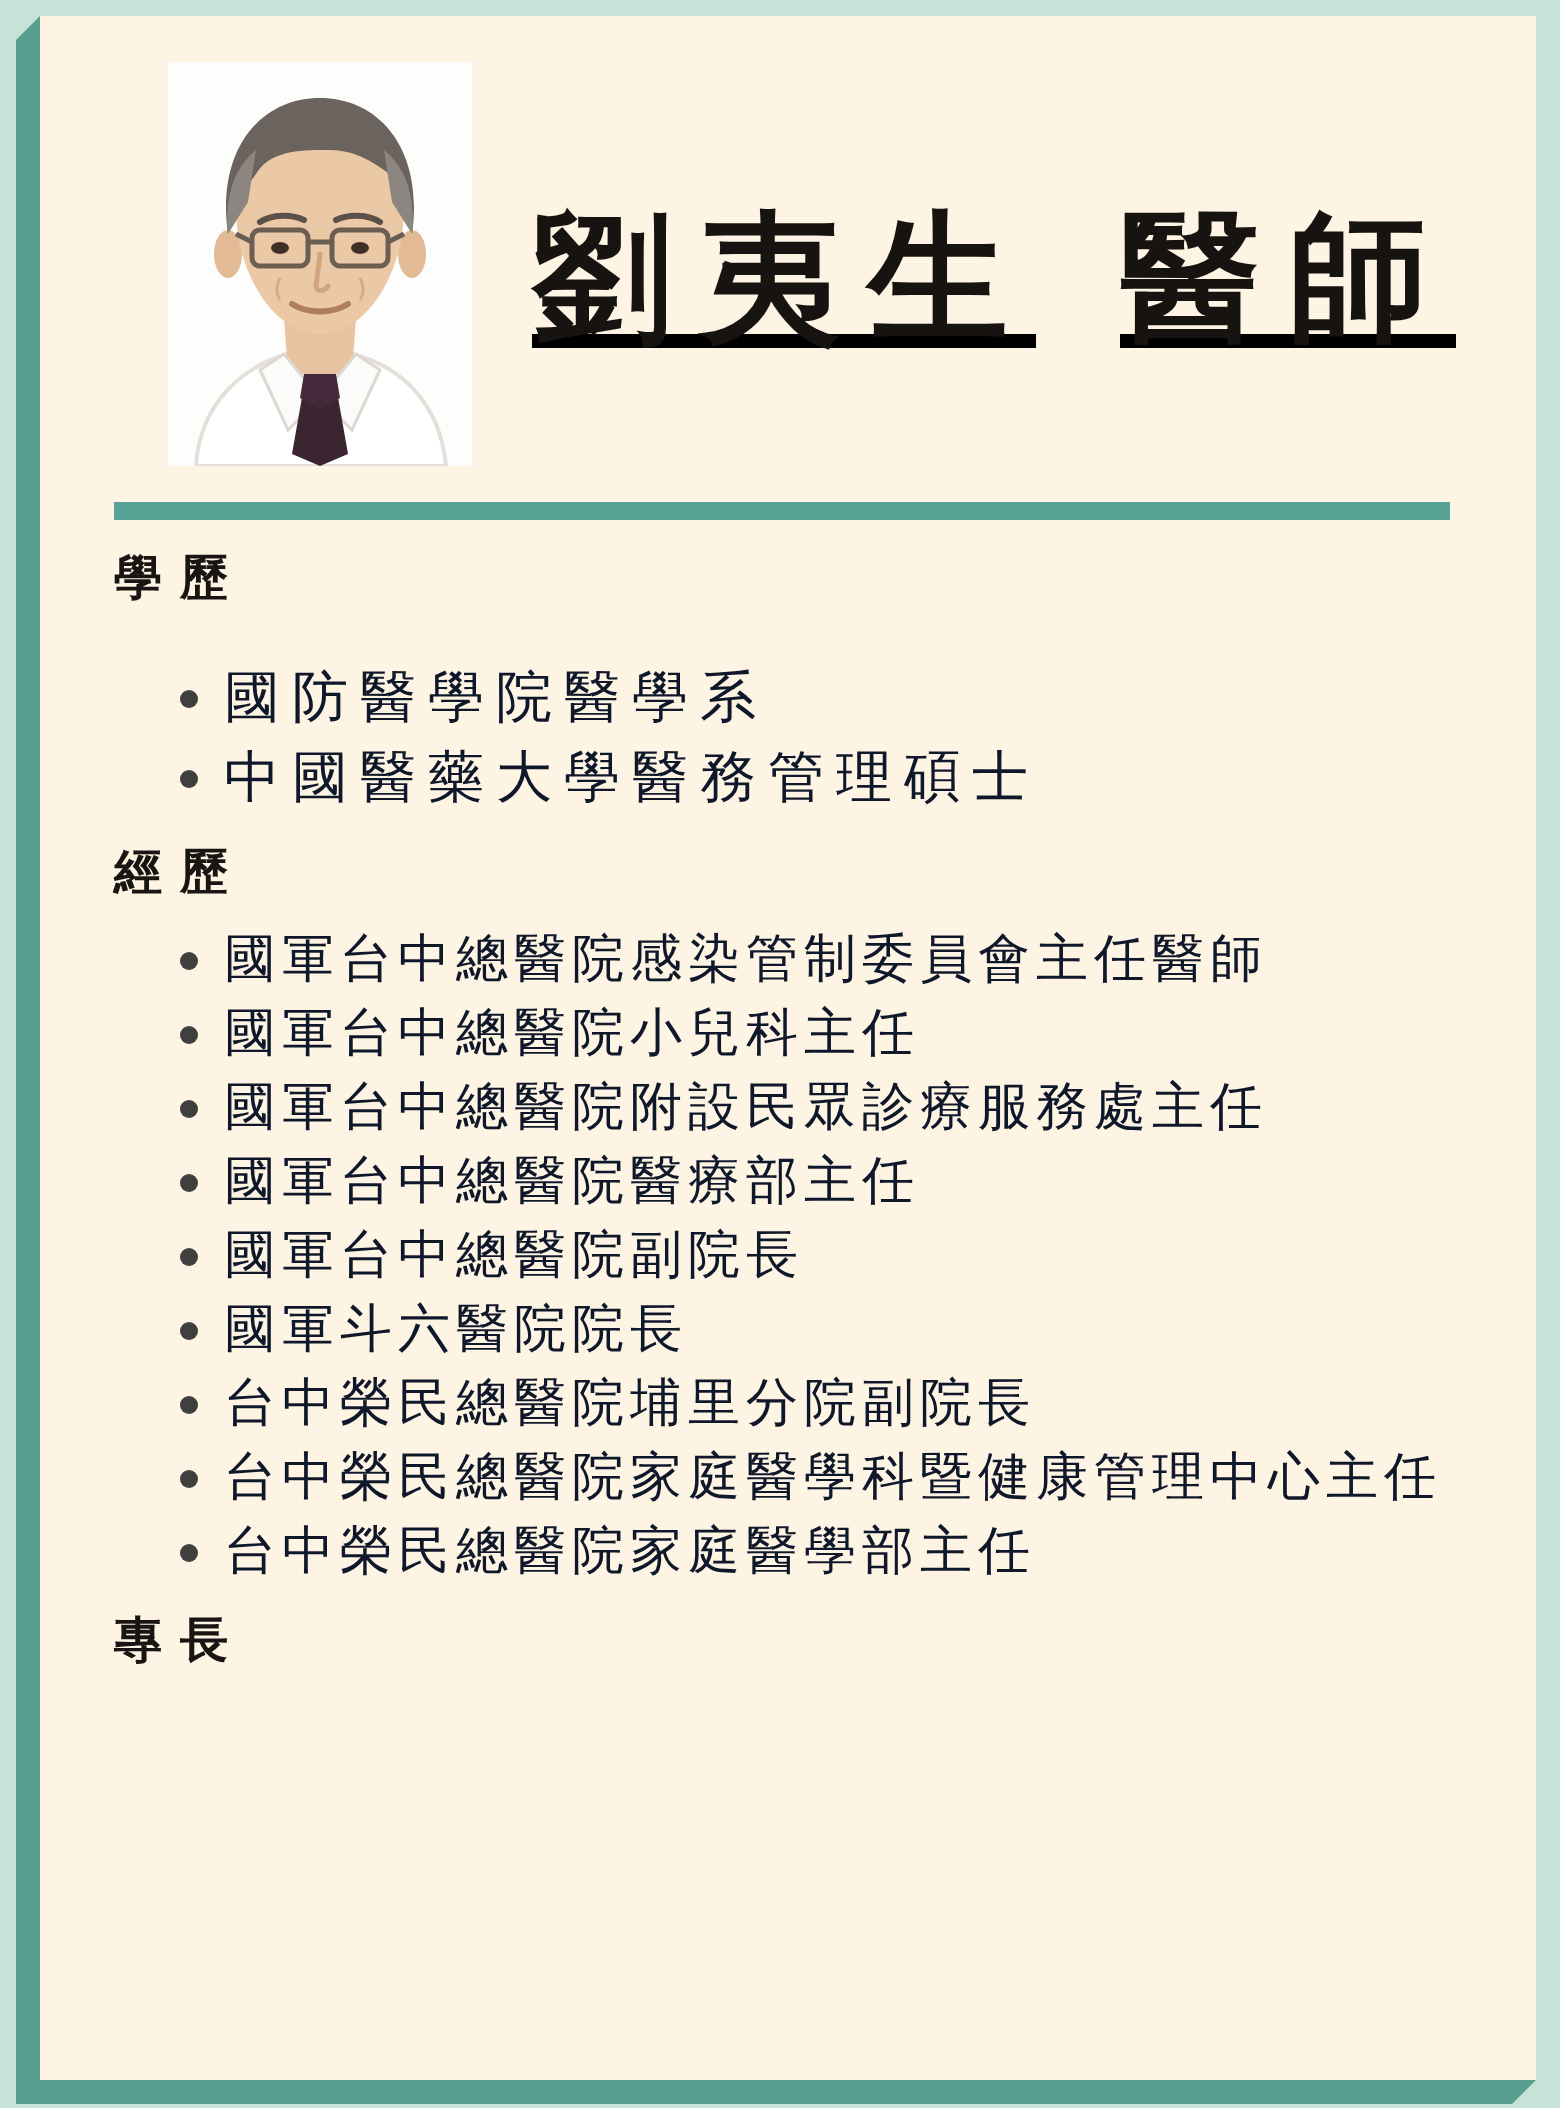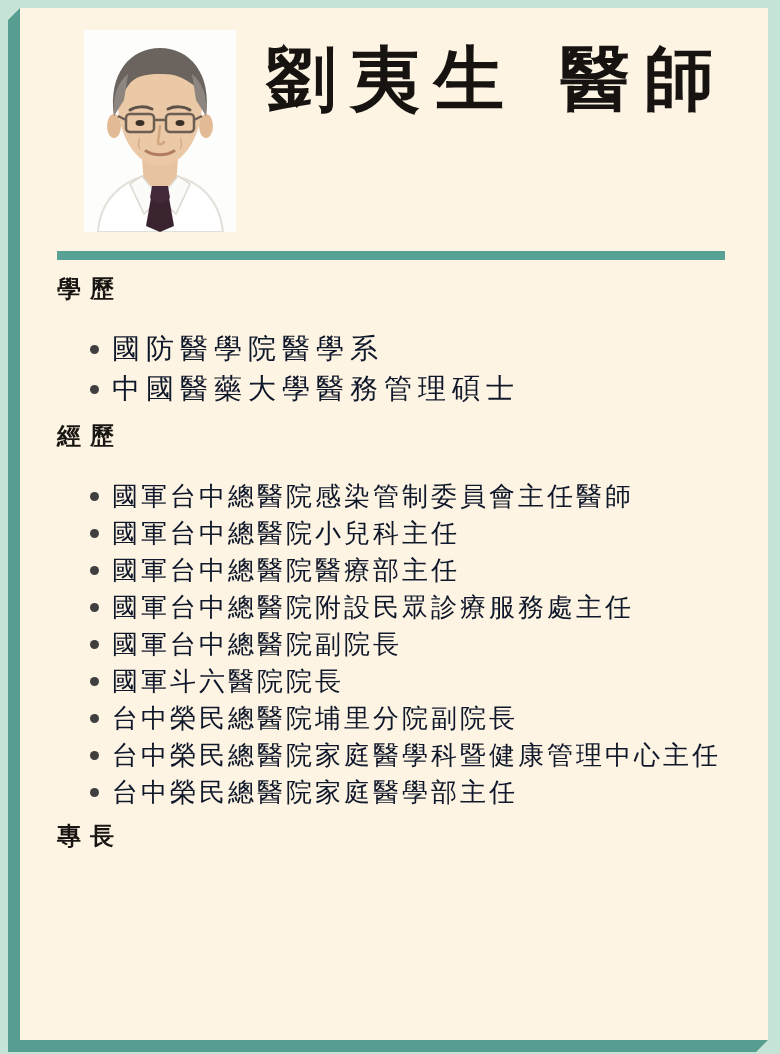--- a/index.html
+++ b/index.html
@@ -34,23 +34,24 @@
     clip-path: polygon(12px 0, 0 12px, 0 100%,
                        calc(100% - 12px) 100%,
                        100% calc(100% - 12px),
                        12px calc(100% - 12px));
   }
   .card-inner { position: relative; width: 100%; height: 100%; }
 
   
   .header {
     display: flex;
-    align-items: flex-start;
+    align-items: center;
     padding: 22px 10px 0 64px;
     height: 226px;
+    text-decoration: underline;
   }
   .photo {
     width: 152px;
     height: 202px;
     background: #fdfdfc;
     flex: 0 0 auto;
     overflow: hidden;
   }
   .photo svg { display: block; width: 100%; height: 100%; }
   .title-wrap {
@@ -104,21 +105,21 @@
     left: 70px;
     top: 50%;
     margin-top: -4.5px;
     width: 9px;
     height: 9px;
     border-radius: 50%;
     background: #3f3f3f;
   }
   .edu-list { margin-top: 22px; }
   .edu-list li { font-size: 28px; line-height: 40px; letter-spacing: 6px; }
-  .exp-list { margin-top: 24px; }
+  .exp-list { margin-top: 8px; }
   .exp-list li { font-size: 26px; line-height: 37px; letter-spacing: 3px; }
   .spec-list { margin-top: 20px; }
   .spec-list li { font-size: 26px; line-height: 37px; letter-spacing: 5px; }
 </style>
 </head>
 <body>
 
 <div class="stage">
   <div class="card">
     <div class="card-shadow"></div>
@@ -182,22 +183,22 @@
           <li>國防醫學院醫學系</li>
           <li>中國醫藥大學醫務管理碩士</li>
         </ul>
       </div>
 
       <div>
         <div class="section-heading heading-exp">經歷</div>
         <ul class="items exp-list">
           <li>國軍台中總醫院感染管制委員會主任醫師</li>
           <li>國軍台中總醫院小兒科主任</li>
+          <li>國軍台中總醫院附設民眾診療服務處主任</li>
           <li>國軍台中總醫院醫療部主任</li>
-          <li>國軍台中總醫院附設民眾診療服務處主任</li>
           <li>國軍台中總醫院副院長</li>
           <li>國軍斗六醫院院長</li>
           <li>台中榮民總醫院埔里分院副院長</li>
           <li>台中榮民總醫院家庭醫學科暨健康管理中心主任</li>
           <li>台中榮民總醫院家庭醫學部主任</li>
         </ul>
       </div>
 
       <div>
         <div class="section-heading heading-spec">專長</div>

